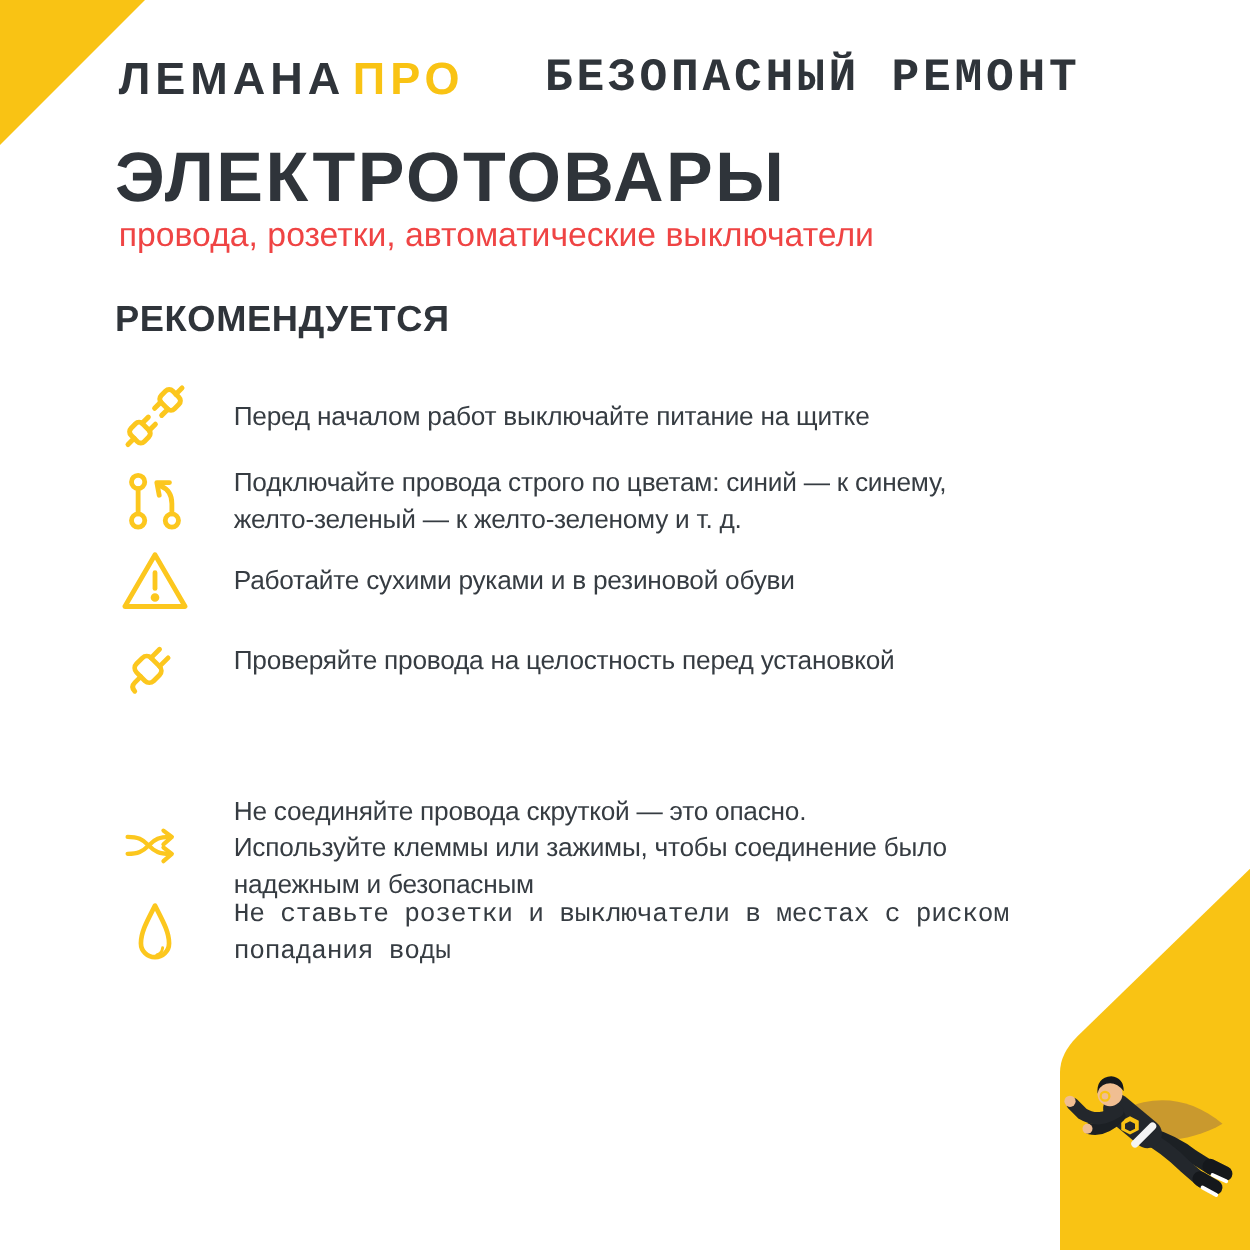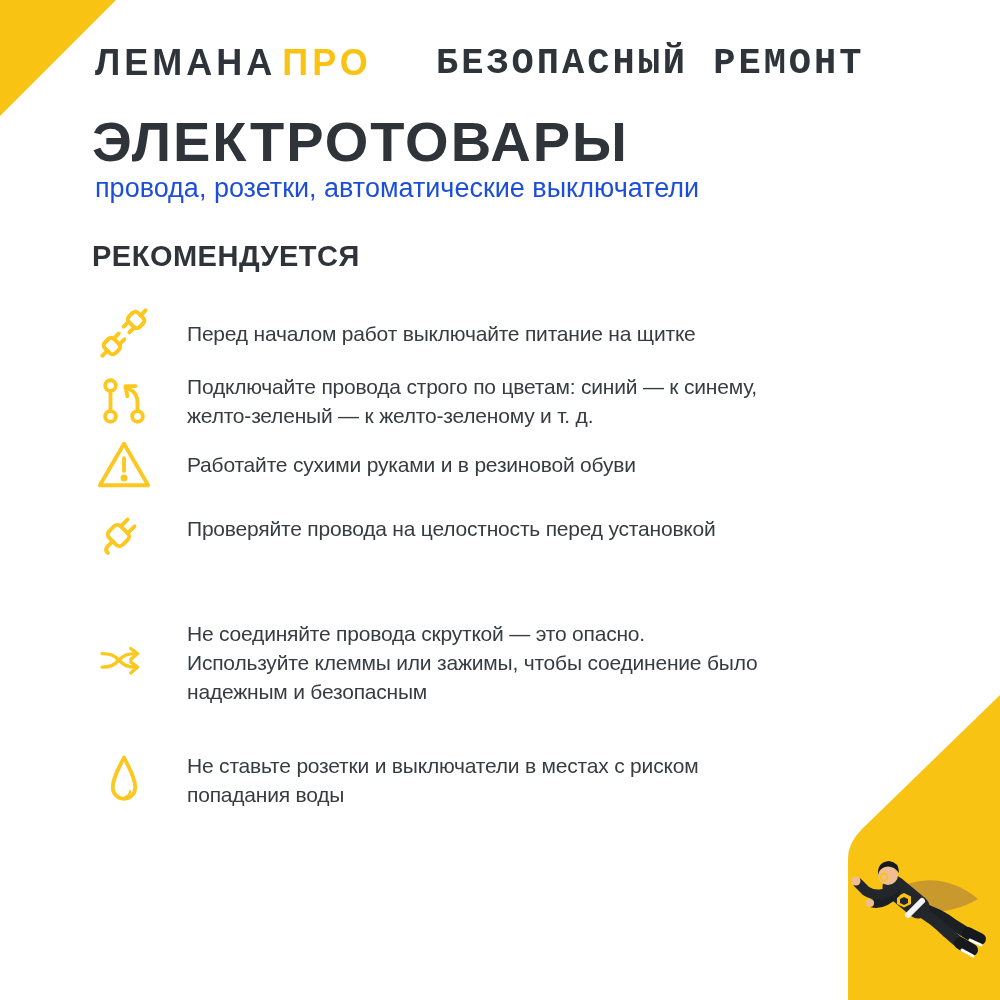--- a/index.html
+++ b/index.html
@@ -18,35 +18,35 @@
     clip-path:polygon(0 0,100% 0,0 100%);
   }
   .corner-br{position:absolute;right:0;bottom:0;display:block;}
   .mascot{position:absolute;left:848px;top:855px;}
   
   .brand{position:absolute;left:95px;top:45px;font-size:36px;font-weight:700;letter-spacing:4px;line-height:1;color:#2F343A;white-space:nowrap;}
   .brand .suffix{color:#F9C314;margin-left:6px;}
   .page-title{position:absolute;left:436px;top:45px;margin:0;font-size:37px;font-weight:700;letter-spacing:3px;line-height:1;color:#2F343A;white-space:nowrap;font-family:Liberation Mono, monospace;}
   
   .category-title{position:absolute;left:92px;top:114px;margin:0;font-size:56px;font-weight:700;letter-spacing:2px;line-height:1;color:#2F343A;white-space:nowrap;}
-  .category-subtitle{position:absolute;left:95px;top:174px;margin:0;font-size:27px;color:#1d4ed8;line-height:1.1;white-space:nowrap;}
+  .category-subtitle{position:absolute;left:95px;top:174px;margin:0;font-size:27px;color:#ef4444;line-height:1.1;white-space:nowrap;}
   
   .section-head{position:absolute;left:92px;margin:0;font-size:29px;font-weight:700;letter-spacing:.5px;line-height:1;color:#2F343A;white-space:nowrap;}
   .head-rec{top:242px;}
   .head-ne{top:594px;}
   
   .item{position:absolute;left:95px;width:840px;display:flex;align-items:center;}
   .icon-box{flex:0 0 58px;width:58px;display:flex;justify-content:center;align-items:center;margin-right:34px;}
   .item-text{font-size:21px;line-height:29px;color:#363C42;white-space:pre-line;letter-spacing:-0.2px;}
   .i-r1{top:300px;height:66px;}
   .i-r2{top:370px;height:62px;}
   .i-r3{top:434px;height:60px;}
   .i-r4{top:495px;height:66px;}
-  .i-n1{top:614px;height:96px;}
-  .i-n2{top:745px;height:70px;}
+  .i-n1{top:630px;height:96px;}
+  .i-n2{top:712px;height:70px;font-family:Liberation Mono, monospace;}
   .ico{stroke:#FCC71E;fill:none;stroke-width:4;stroke-linecap:round;stroke-linejoin:round;}
 </style>
 </head>
 <body>
 
 <div class="poster">
 
   <div class="corner-tl"></div>
 
   <svg class="corner-br" width="152" height="305" viewBox="0 0 152 305">

